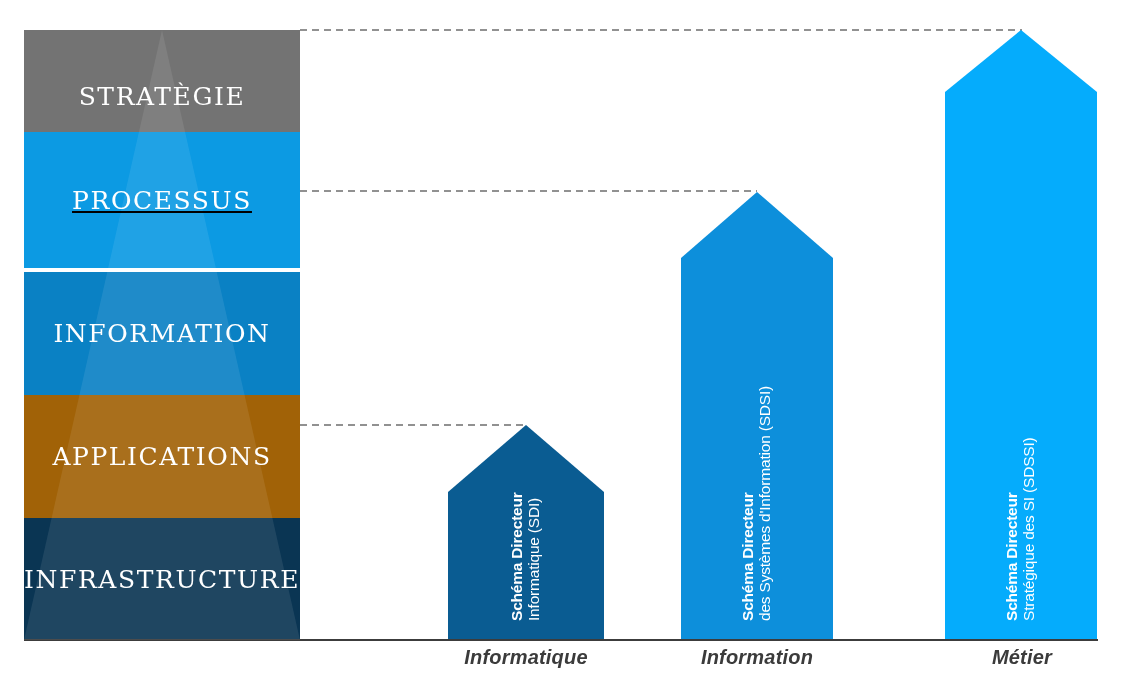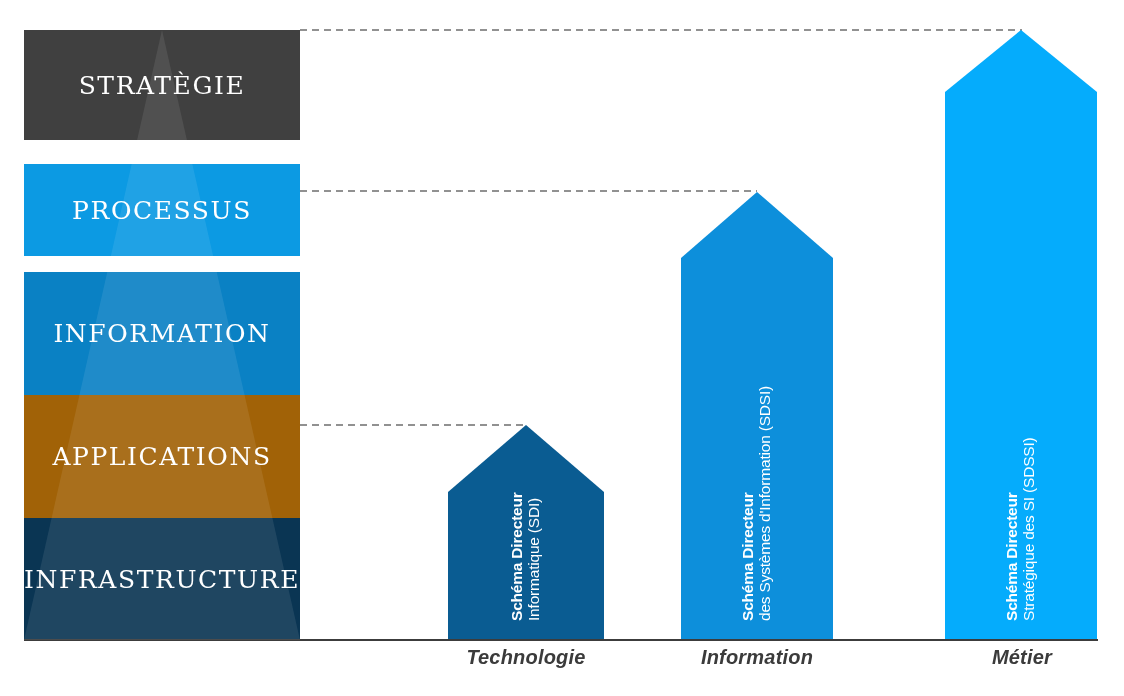--- a/index.html
+++ b/index.html
@@ -111,24 +111,24 @@
     letter-spacing: 0.2px;
   }
 </style>
 </head>
 <body>
 
 <div id="stage">
 
   <div id="pyramid">
 
-    <div class="band" style="top: 0px; height: 110px; background: #404040;">
+    <div class="band" style="top: 0px; height: 133px; background: #737373;">
       <span class="band-label">STRATÈGIE</span>
     </div>
-    <div class="band" style="top: 134px; height: 92px; background: rgb(12, 154, 227);">
+    <div class="band" style="top: 102px; height: 136px; background: rgb(12, 154, 227); text-decoration: underline;">
       <span class="band-label">PROCESSUS</span>
     </div>
     <div class="band" style="top: 242px; height: 123px; background: rgb(10, 129, 196);">
       <span class="band-label">INFORMATION</span>
     </div>
     <div class="band" style="top: 365px; height: 123px; background: #a16207;">
       <span class="band-label">APPLICATIONS</span>
     </div>
     <div class="band" style="top: 488px; height: 122px; background: rgb(10, 53, 83);">
       <span class="band-label">INFRASTRUCTURE</span>
@@ -169,17 +169,17 @@
 
   <div class="arrow-wrap">
     <div class="arrow-text" id="txt-2" style="left: 1003px; top: 621px;">
       <span class="ln l1">Schéma Directeur</span>
       <span class="ln l2">Stratégique des SI (SDSSI)</span>
     </div>
   </div>
 
   <div id="baseline"></div>
 
-  <div class="cat-label" id="cat-0" style="left: 416px; width: 220px;">Technologie</div>
+  <div class="cat-label" id="cat-0" style="left: 416px; width: 220px;">Informatique</div>
   <div class="cat-label" id="cat-1" style="left: 647px; width: 220px;">Information</div>
   <div class="cat-label" id="cat-2" style="left: 912px; width: 220px;">Métier</div>
 
 </div>
 
 </body></html>

